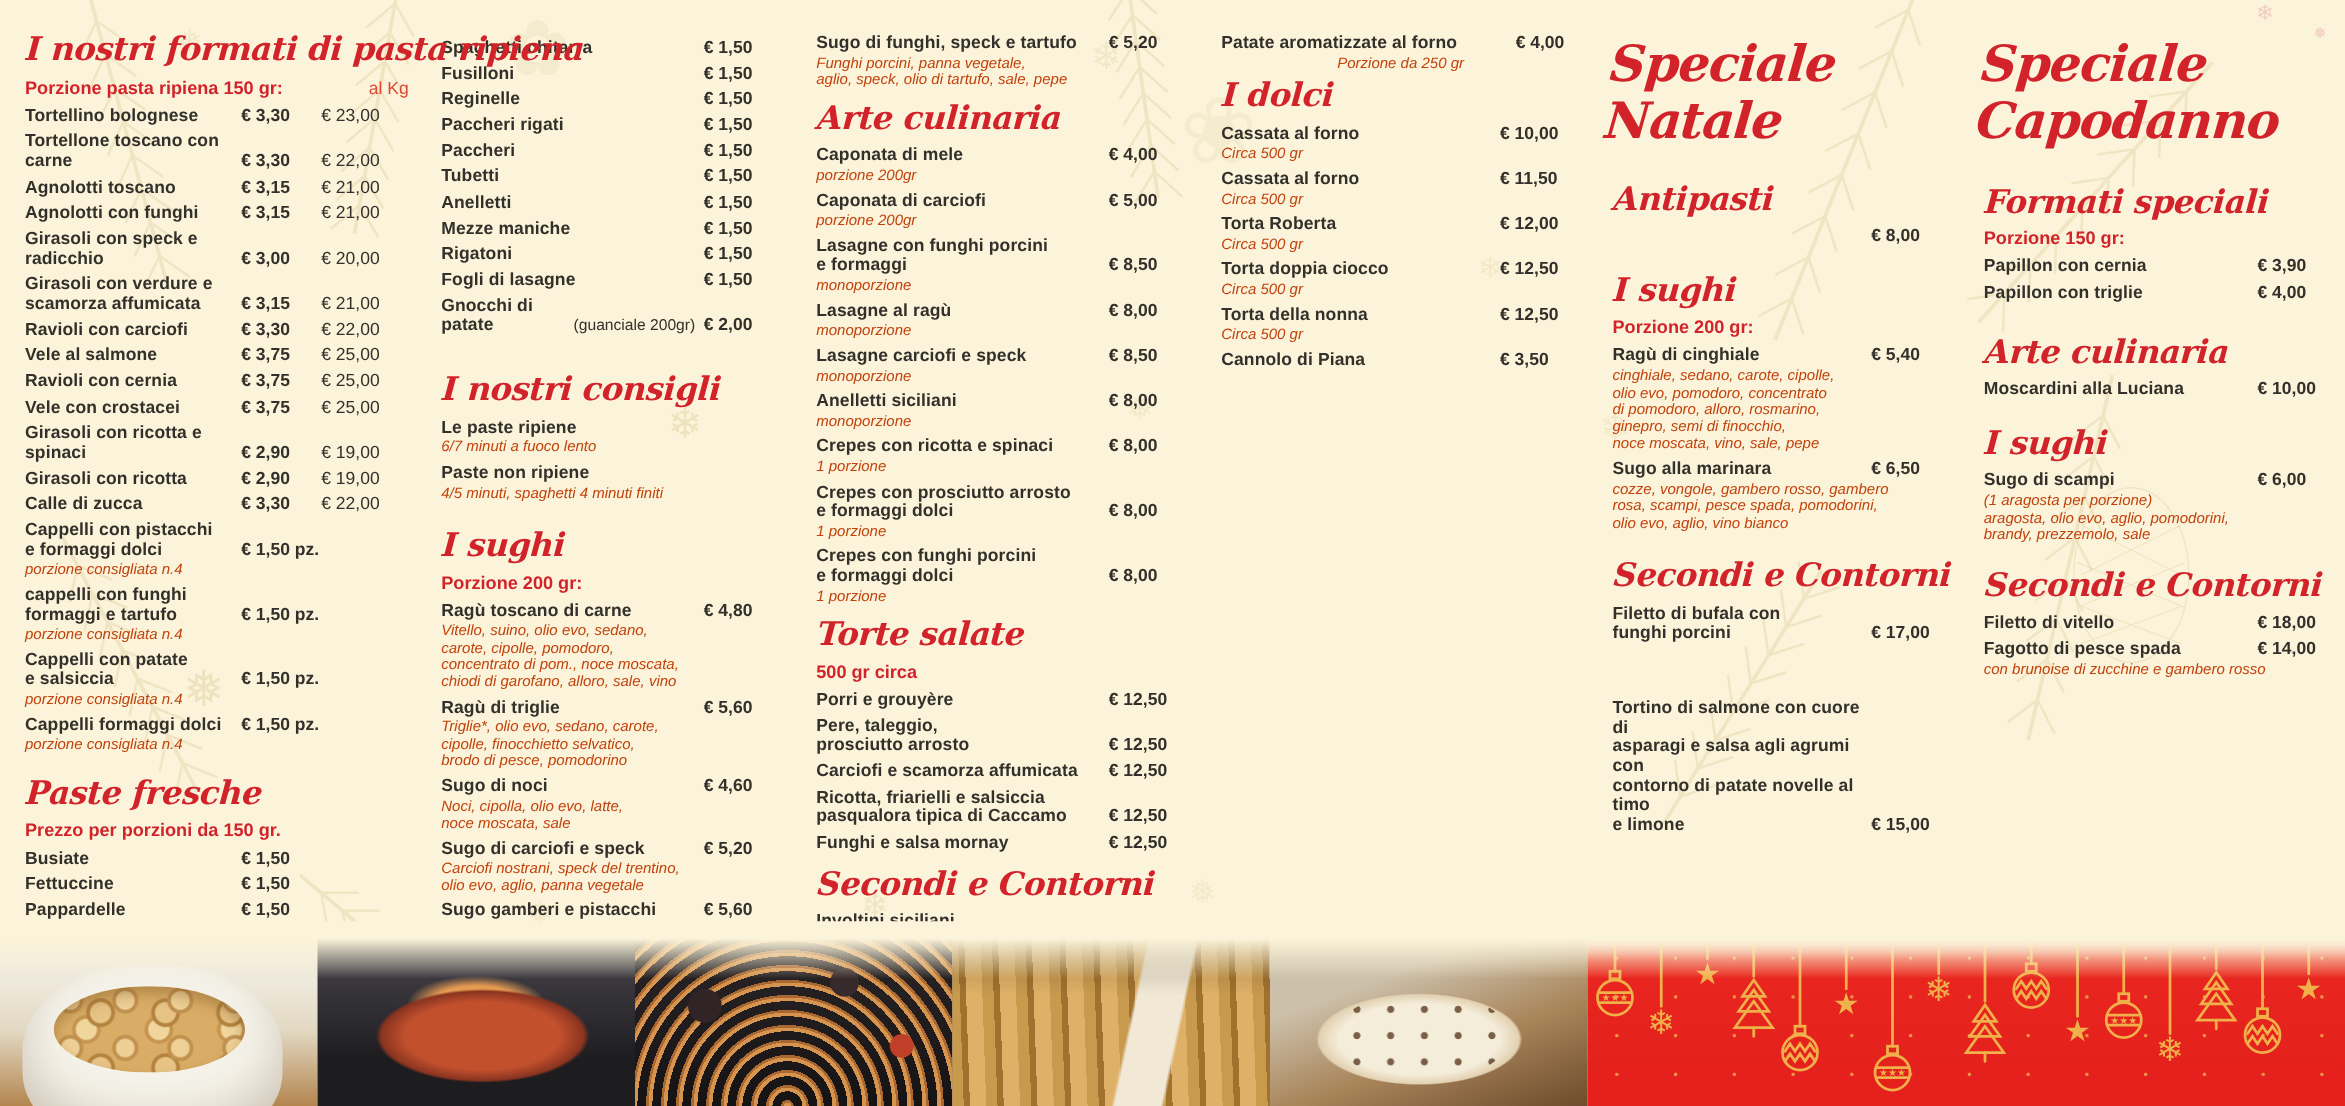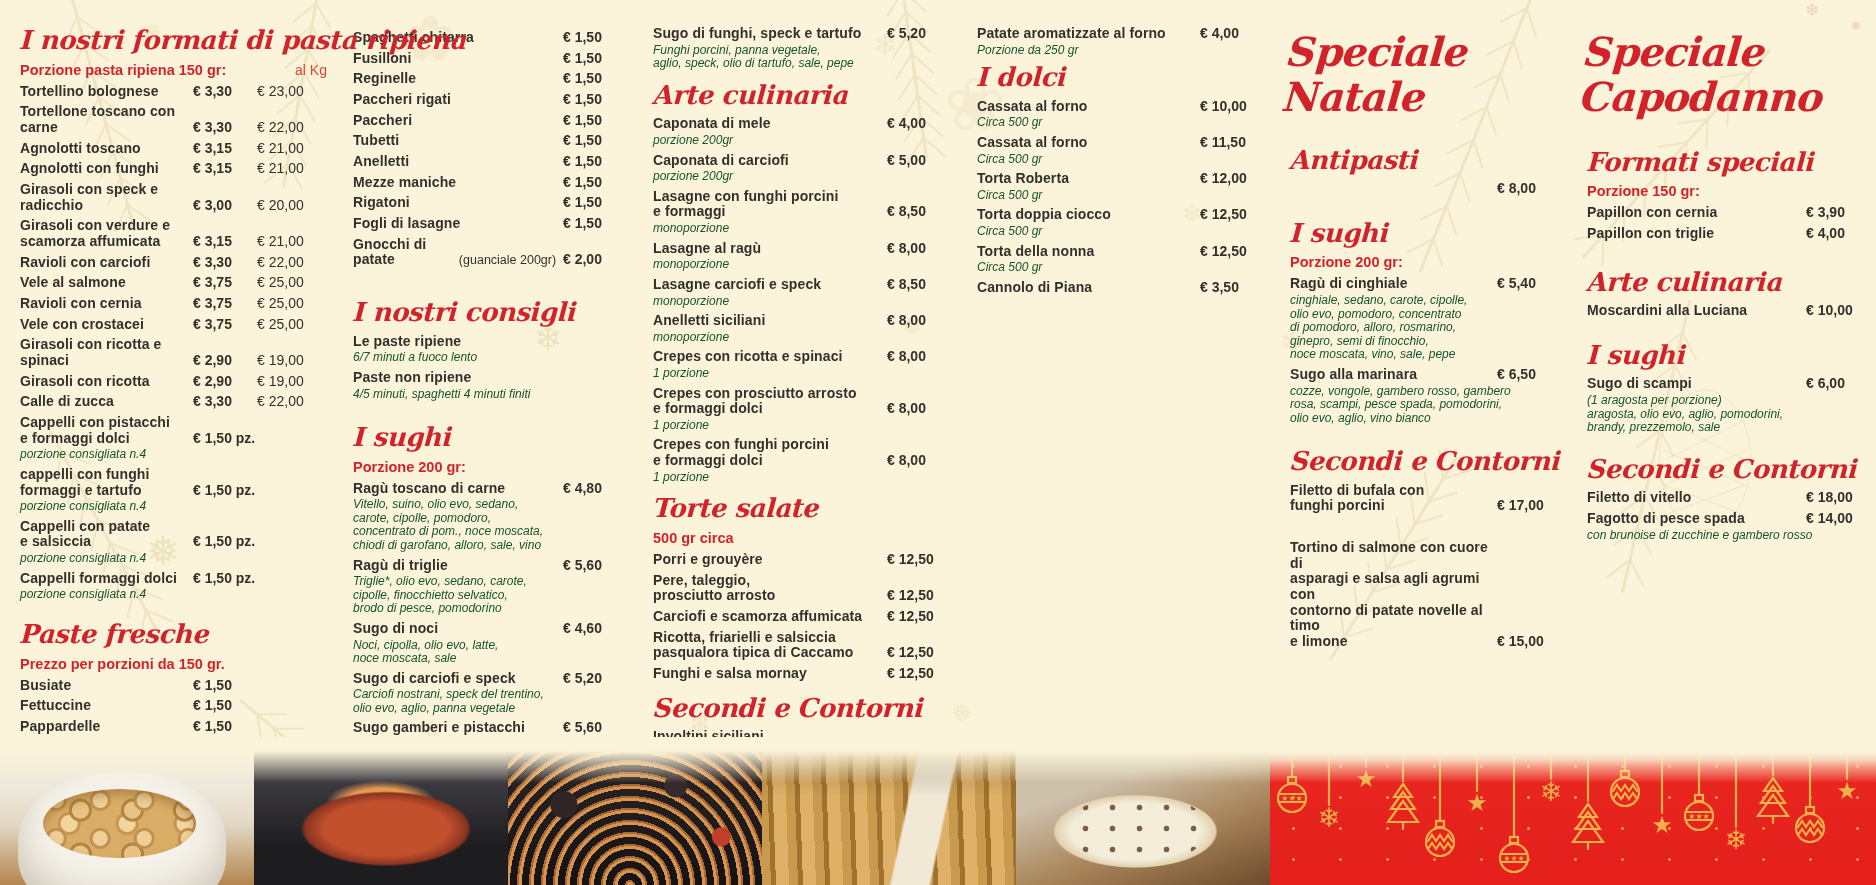--- a/index.html
+++ b/index.html
@@ -35,21 +35,21 @@
   .note{display:flex;justify-content:space-between;align-items:baseline;
     color:#d2232b;font-weight:bold;font-size:14.5px;margin:0 0 6px;}
   .note-r{font-weight:normal;color:#de4733;font-size:14px;}
   .item{margin:0 0 5px;}
   .iline{display:flex;align-items:flex-end;}
   .name{font-weight:bold;font-size:14px;line-height:1.12;white-space:pre-line;letter-spacing:.1px;}
   .suffix{font-weight:normal;font-size:12.5px;white-space:nowrap;padding-left:4px;padding-bottom:1px;}
   .spacer{flex:1 1 8px;min-width:6px;}
   .p1{font-weight:bold;font-size:14px;line-height:1.12;white-space:nowrap;flex:0 0 64px;}
   .p2{font-weight:normal;font-size:14px;line-height:1.12;white-space:nowrap;flex:0 0 70px;}
-  .desc{font-style:italic;font-size:12px;line-height:1.13;white-space:pre-line;color:#14532d;margin-top:2px;}
+  .desc{font-style:italic;font-size:12px;line-height:1.13;white-space:pre-line;color:#c2410c;margin-top:2px;}
   
   #band{position:absolute;left:0;bottom:0;width:1876px;height:134px;z-index:2;display:flex;}
   #band::before{content:"";position:absolute;left:0;right:0;top:-14px;height:46px;z-index:9;
     background:linear-gradient(#fbf4da 0 30%,rgba(251,244,218,0));pointer-events:none;}
   .ph{width:254px;height:134px;flex:none;position:relative;overflow:hidden;}
   .ph1{background:linear-gradient(#efe9dc 0 26%,#e2d8c2 55%,#b3854f 100%);}
   .ph1::before{content:"";position:absolute;left:7%;top:16%;width:82%;height:110%;
     background:#f5f2e9;border-radius:46% 46% 42% 42%;box-shadow:inset 0 -22px 34px rgba(90,70,40,.25);}
   .ph1::after{content:"";position:absolute;left:17%;top:28%;width:60%;height:52%;border-radius:50%;
     background-color:#d9ad66;
@@ -763,21 +763,21 @@
           <div class="iline">
             <span class="name">Involtini siciliani
 con carne di Caccamo</span>
             <span class="spacer"></span>
             <span class="p1">€ 6,00</span>
           </div>
         </div>
       </section>
     </div>
     <div class="col">
-      <section class="sec" style="margin-top: 0px;">
+      <section class="sec" style="margin-top: 0px; text-align: center;">
         <div class="item">
           <div class="iline">
             <span class="name">Patate aromatizzate al forno</span>
             <span class="spacer"></span>
             <span class="p1">€ 4,00</span>
           </div>
           <div class="desc">Porzione da 250 gr</div>
         </div>
       </section>
       <section class="sec" style="margin-top: 6px;">
@@ -876,21 +876,21 @@
       <section class="sec" style="margin-top: 22px;">
         <div class="h-script">Secondi e Contorni</div>
         <div class="item">
           <div class="iline">
             <span class="name">Filetto di bufala con
 funghi porcini</span>
             <span class="spacer"></span>
             <span class="p1">€ 17,00</span>
           </div>
         </div>
-        <div class="item" style="margin-top: 26px;">
+        <div class="item" style="margin-top: 44px;">
           <div class="iline">
             <span class="name">Tortino di salmone con cuore di
 asparagi e salsa agli agrumi con
 contorno di patate novelle al timo
 e limone</span>
             <span class="spacer"></span>
             <span class="p1">€ 15,00</span>
           </div>
         </div>
       </section>

